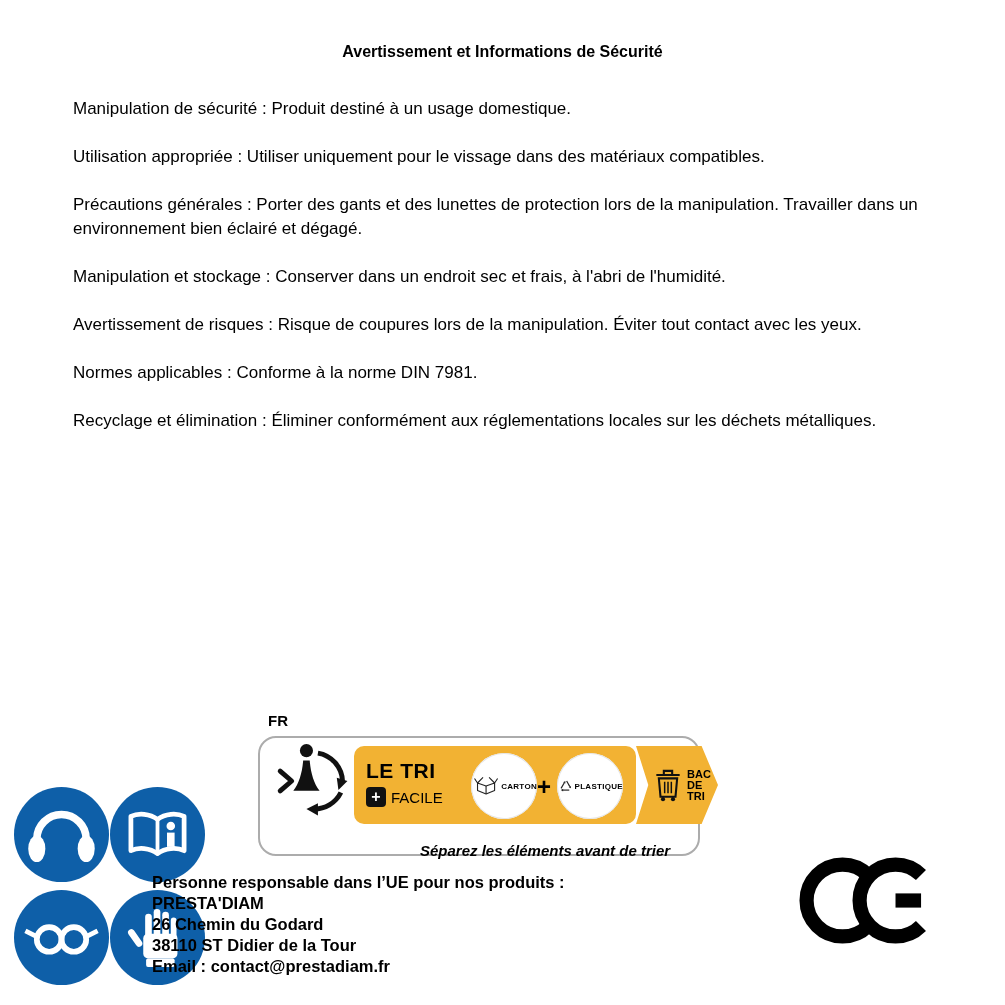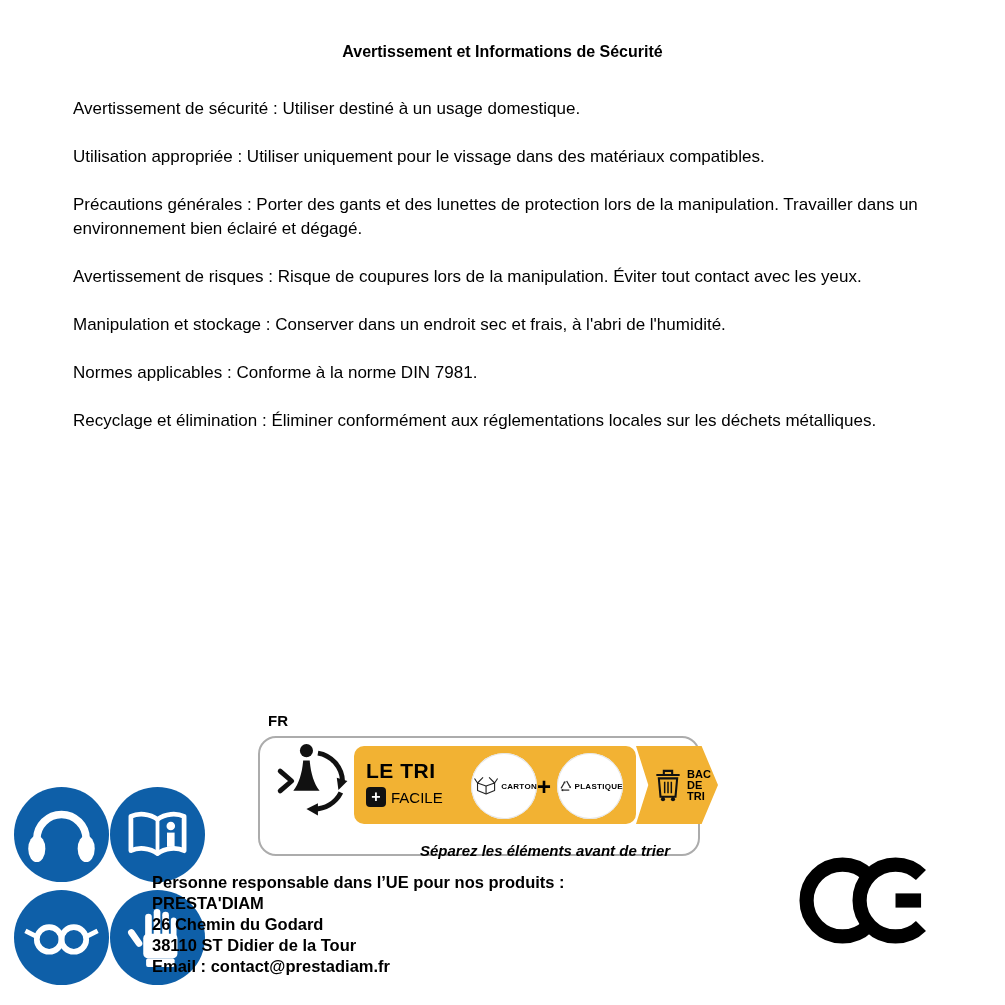--- a/index.html
+++ b/index.html
@@ -75,25 +75,25 @@
   
   .ce{position:absolute;left:798px;top:853px;width:142px;height:95px;}
   .ce svg{width:142px;height:95px;display:block;}
 </style>
 </head>
 <body>
 
 <div class="doc-title">Avertissement et Informations de Sécurité</div>
 
 <div class="content">
-  <p>Avertissement de sécurité : Utiliser destiné à un usage domestique.</p>
+  <p>Manipulation de sécurité : Produit destiné à un usage domestique.</p>
   <p>Utilisation appropriée : Utiliser uniquement pour le vissage dans des matériaux compatibles.</p>
   <p>Précautions générales : Porter des gants et des lunettes de protection lors de la manipulation. Travailler dans un environnement bien éclairé et dégagé.</p>
+  <p>Manipulation et stockage : Conserver dans un endroit sec et frais, à l'abri de l'humidité.</p>
   <p>Avertissement de risques : Risque de coupures lors de la manipulation. Éviter tout contact avec les yeux.</p>
-  <p>Manipulation et stockage : Conserver dans un endroit sec et frais, à l'abri de l'humidité.</p>
   <p>Normes applicables : Conforme à la norme DIN 7981.</p>
   <p>Recyclage et élimination : Éliminer conformément aux réglementations locales sur les déchets métalliques.</p>
 </div>
 
 <div class="pictos">
   <div class="picto p1">
     <svg viewBox="0 0 100 100">
       <circle cx="50" cy="50" r="50" fill="#0e5fa8"></circle>
       <path d="M24 62 V55 A26 26 0 0 1 76 55 V62" stroke="#fff" stroke-width="8" fill="none"></path>
       <ellipse cx="24" cy="65" rx="9" ry="14" fill="#fff"></ellipse>

